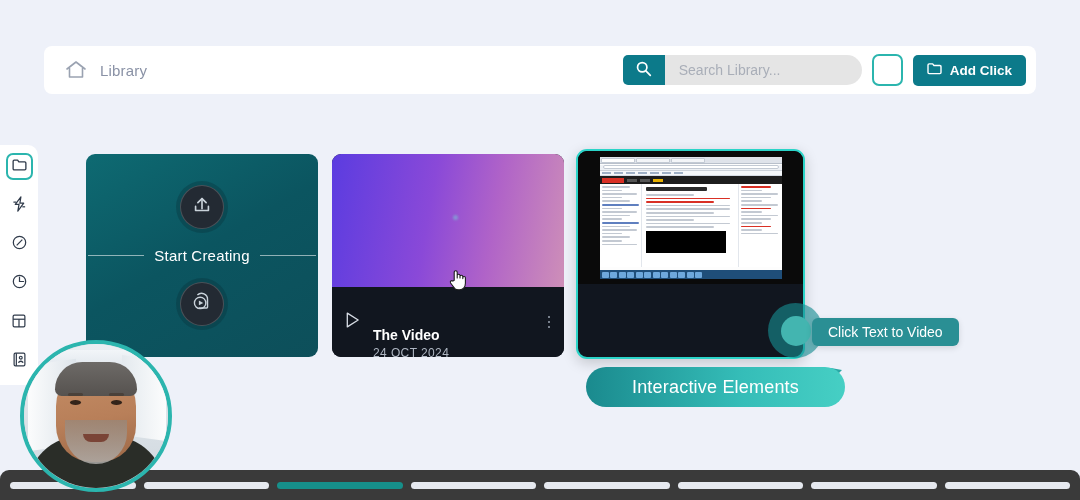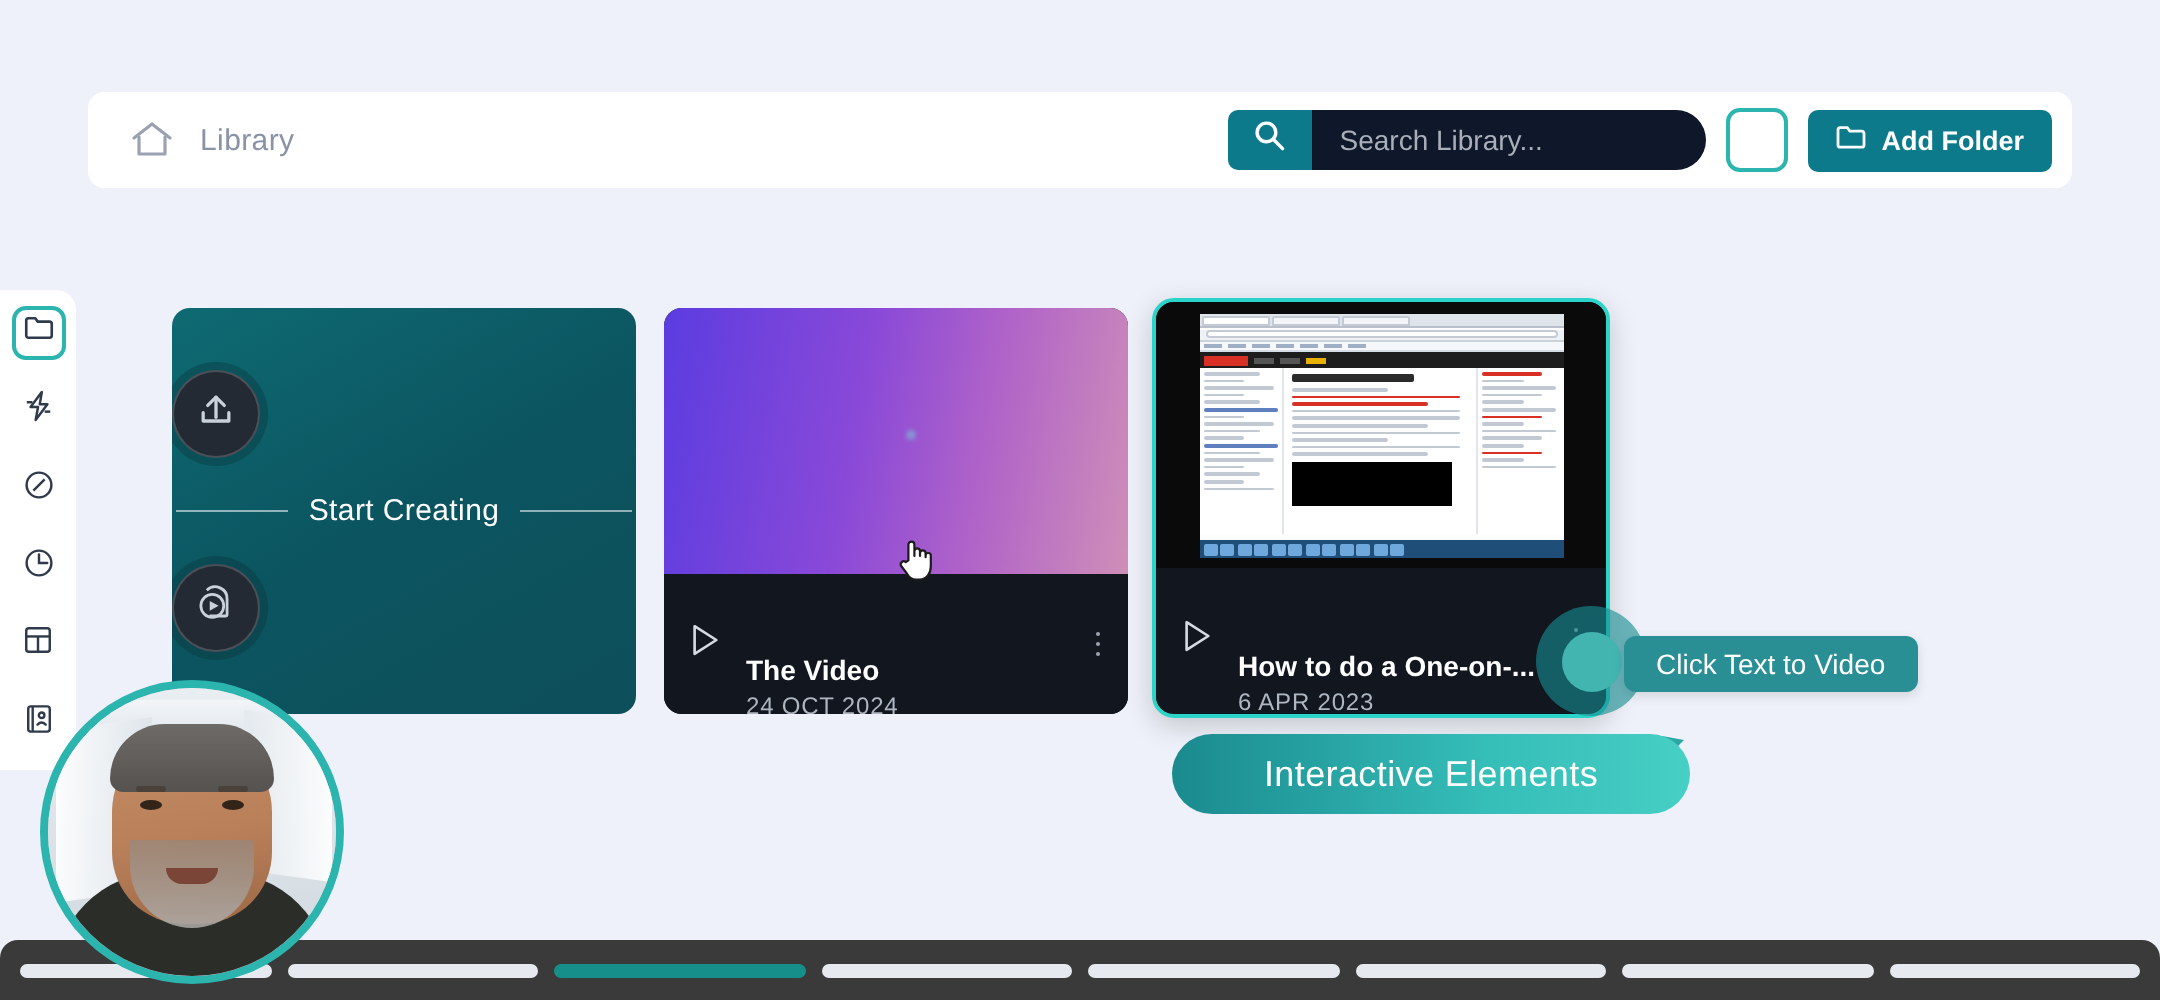--- a/index.html
+++ b/index.html
@@ -58,21 +58,21 @@
     height: 30px;
     background: #0c7a8a;
     border-radius: 5px 0 0 5px;
     display: flex;
     align-items: center;
     justify-content: center;
   }
   .search-input {
     width: 197px;
     height: 30px;
-    background: #0f172a;
+    background: #e5e5e5;
     border: none;
     border-radius: 0 15px 15px 0;
     padding: 0 14px;
     font-family: "Liberation Sans", sans-serif;
     font-size: 14px;
     color: #6b7280;
     outline: none;
   }
   .search-input::placeholder { color: #a9aeb8; }
 
@@ -143,21 +143,21 @@
     overflow: hidden;
   }
 
   
   .card-create {
     left: 0;
     top: 0;
     background: linear-gradient(150deg, #0e6a72 0%, #0b5560 48%, #0d4f5a 100%);
     display: flex;
     flex-direction: column;
-    align-items: flex-start;
+    align-items: center;
     justify-content: center;
     gap: 18px;
   }
   .round-action {
     width: 44px;
     height: 44px;
     border-radius: 50%;
     background: #232a33;
     border: 1.5px solid rgba(255,255,255,.18);
     box-shadow: 0 0 0 4px rgba(10,50,58,.35);
@@ -639,21 +639,21 @@
     </div>
 
     <button class="ghost-btn"></button>
 
     <button class="add-folder-btn">
       <span>
         <svg width="15" height="13" viewBox="0 0 16 14" fill="none" stroke="#ffffff" stroke-width="1.5" stroke-linejoin="round">
           <path d="M1 3.2 A1.2 1.2 0 0 1 2.2 2 H6 L7.4 3.8 H13.8 A1.2 1.2 0 0 1 15 5 V11.3 A1.2 1.2 0 0 1 13.8 12.5 H2.2 A1.2 1.2 0 0 1 1 11.3 Z"></path>
         </svg>
       </span>
-      <span>Add Folder</span>
+      <span>Add Click</span>
     </button>
   </div>
 </div>
 
 <div class="sidebar">
   <div class="side-item active">
     <span>
       <svg width="15" height="14" viewBox="0 0 16 14" fill="none" stroke="#2f3a4a" stroke-width="1.4" stroke-linejoin="round">
         <path d="M1.2 3 A1.2 1.2 0 0 1 2.4 1.8 H6 L7.3 3.6 H13.6 A1.2 1.2 0 0 1 14.8 4.8 V11 A1.2 1.2 0 0 1 13.6 12.2 H2.4 A1.2 1.2 0 0 1 1.2 11 Z"></path>
       </svg>
@@ -843,36 +843,20 @@
           <span></span>
             <span></span>
             <span></span>
             <span></span>
             <span></span>
           <span></span>
             <span></span>
         </div>
       </div>
     </div>
-    <div class="card-footer">
-      <span class="play-tri">
-        <svg width="17" height="18" viewBox="0 0 18 19" fill="none" stroke="#d6dbe3" stroke-width="1.4" stroke-linejoin="round">
-          <path d="M3.5 2.2 L15 9.5 L3.5 16.8 Z"></path>
-        </svg>
-      </span>
-      <div class="meta">
-        <div class="meta-title">How to do a One-on-...</div>
-        <div class="meta-date">6 APR 2023</div>
-      </div>
-      <div class="kebab">
-        <i></i>
-        <i></i>
-        <i></i>
-      </div>
-    </div>
   </div>
 </div>
 
 <div class="highlight-ring">
   <div class="dot"></div>
 </div>
 
 <div class="tooltip">Click Text to Video</div>
 
 <div class="pill-pointer"></div>

